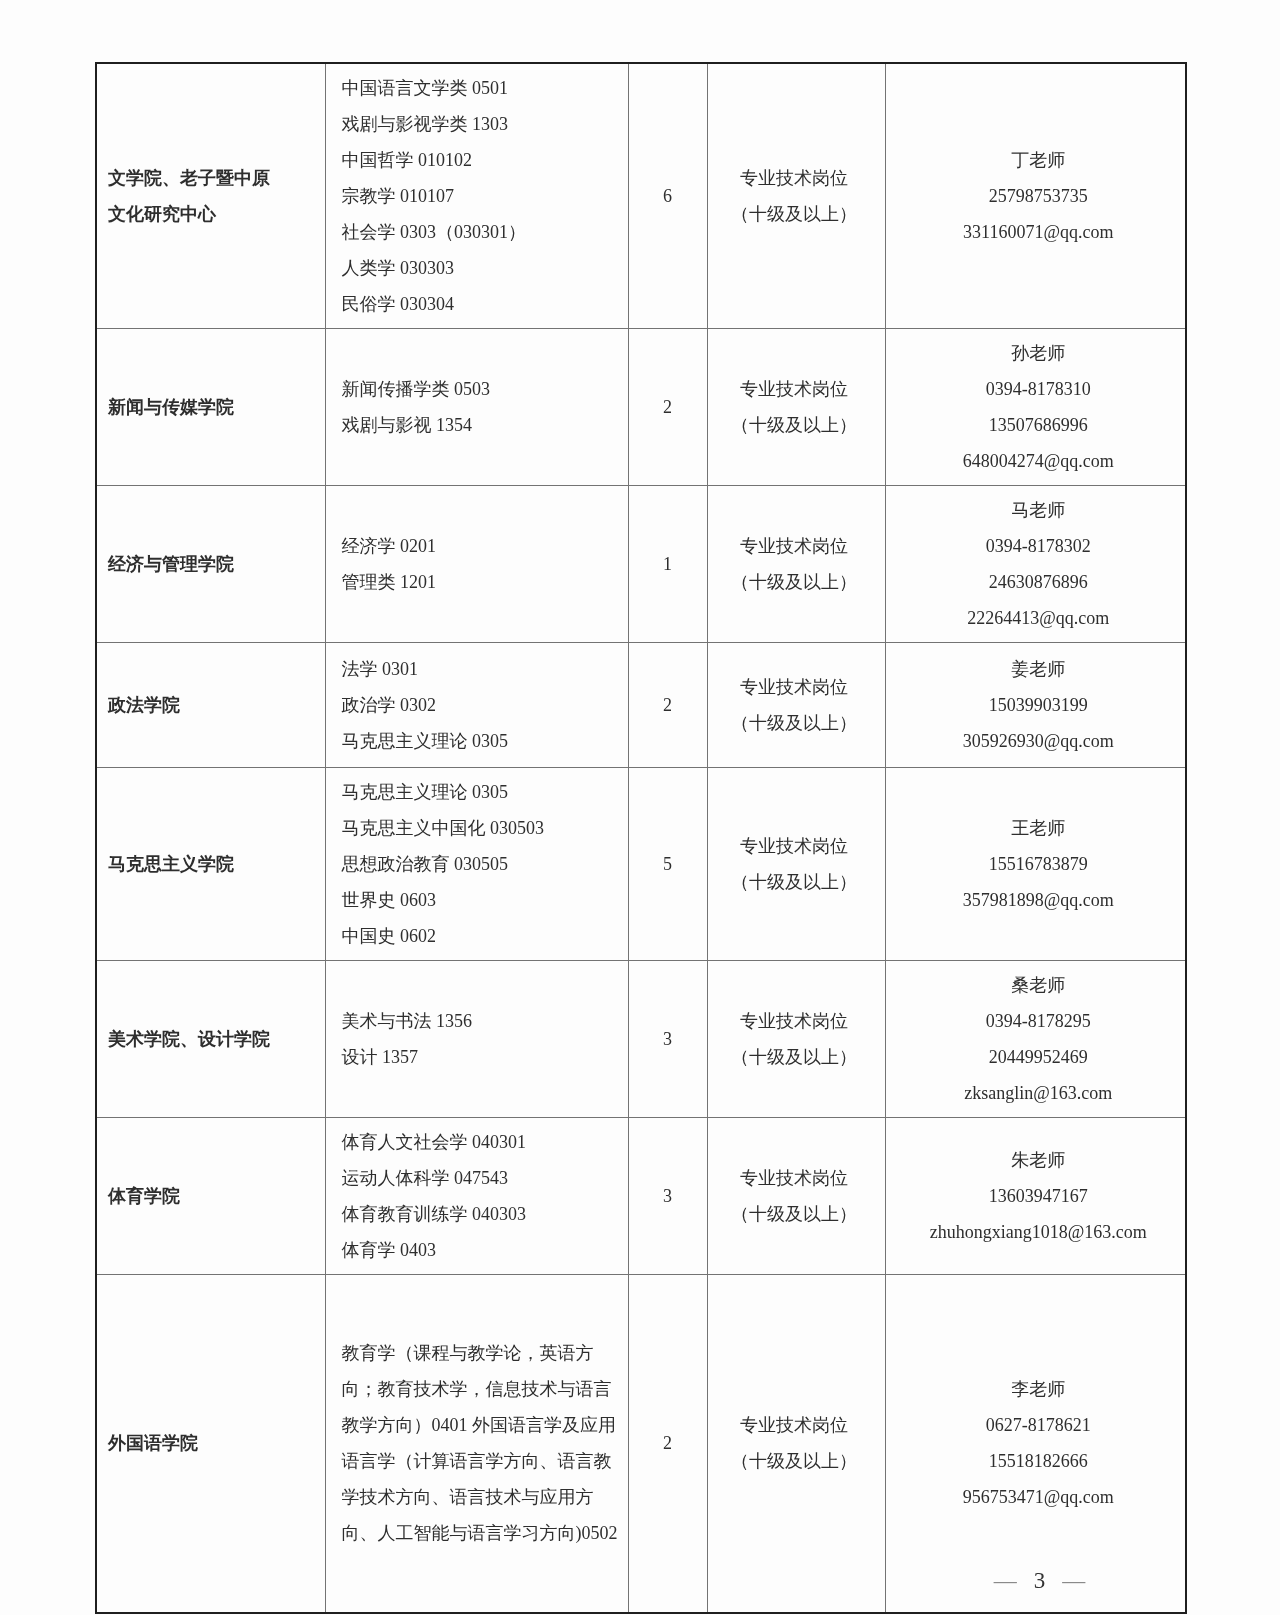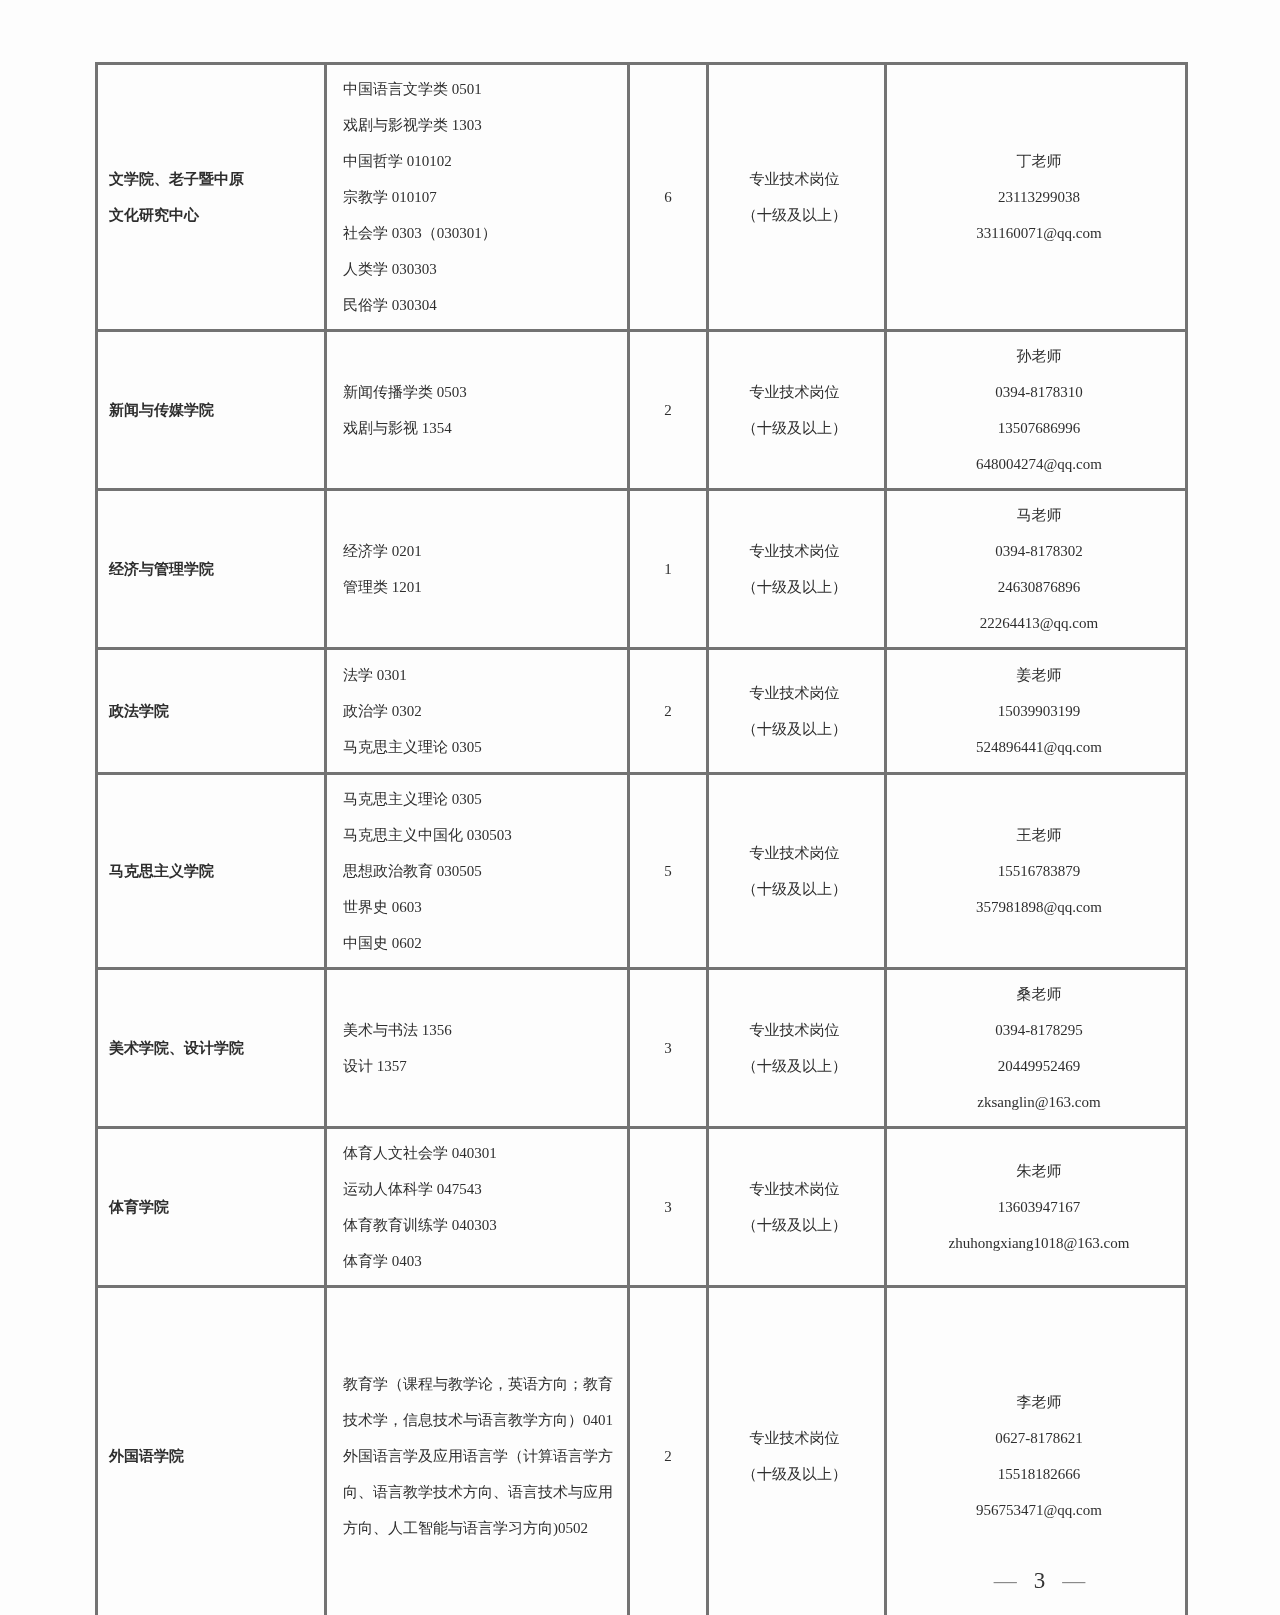--- a/index.html
+++ b/index.html
@@ -15,23 +15,23 @@
   table.recruit {
     position: absolute;
     left: 95px;
     top: 62px;
     width: 1090px;
     border-collapse: collapse;
     table-layout: fixed;
     border: 2px solid #1f1f1f;
   }
   td {
-    border: 3px solid #737373;
+    border: 1px solid #737373;
     vertical-align: middle;
-    font-size: 15px;
+    font-size: 18px;
     line-height: 36px;
     padding: 6px 8px;
     overflow: hidden;
   }
   td.dept {
     text-align: left;
     padding-left: 11px;
     padding-right: 6px;
     white-space: pre-line;
     font-weight: bold;
@@ -92,21 +92,21 @@
             <div class="line">人类学 030303</div>
             <div class="line">民俗学 030304</div>
           </td>
     <td class="count">6</td>
     <td class="position">
             <div class="line">专业技术岗位</div>
             <div class="line">（十级及以上）</div>
           </td>
     <td class="contact">
             <div class="line">丁老师</div>
-            <div class="line">23113299038</div>
+            <div class="line">25798753735</div>
             <div class="line">331160071@qq.com</div>
           </td>
   </tr>
 
   <tr>
     <td class="dept">新闻与传媒学院</td>
     <td class="majors">
             <div class="line">新闻传播学类 0503</div>
             <div class="line">戏剧与影视 1354</div>
           </td>
@@ -150,21 +150,21 @@
             <div class="line">马克思主义理论 0305</div>
           </td>
     <td class="count">2</td>
     <td class="position">
             <div class="line">专业技术岗位</div>
             <div class="line">（十级及以上）</div>
           </td>
     <td class="contact">
             <div class="line">姜老师</div>
             <div class="line">15039903199</div>
-            <div class="line">524896441@qq.com</div>
+            <div class="line">305926930@qq.com</div>
           </td>
   </tr>
 
   <tr>
     <td class="dept">马克思主义学院</td>
     <td class="majors">
             <div class="line">马克思主义理论 0305</div>
             <div class="line">马克思主义中国化 030503</div>
             <div class="line">思想政治教育 030505</div>
             <div class="line">世界史 0603</div>

